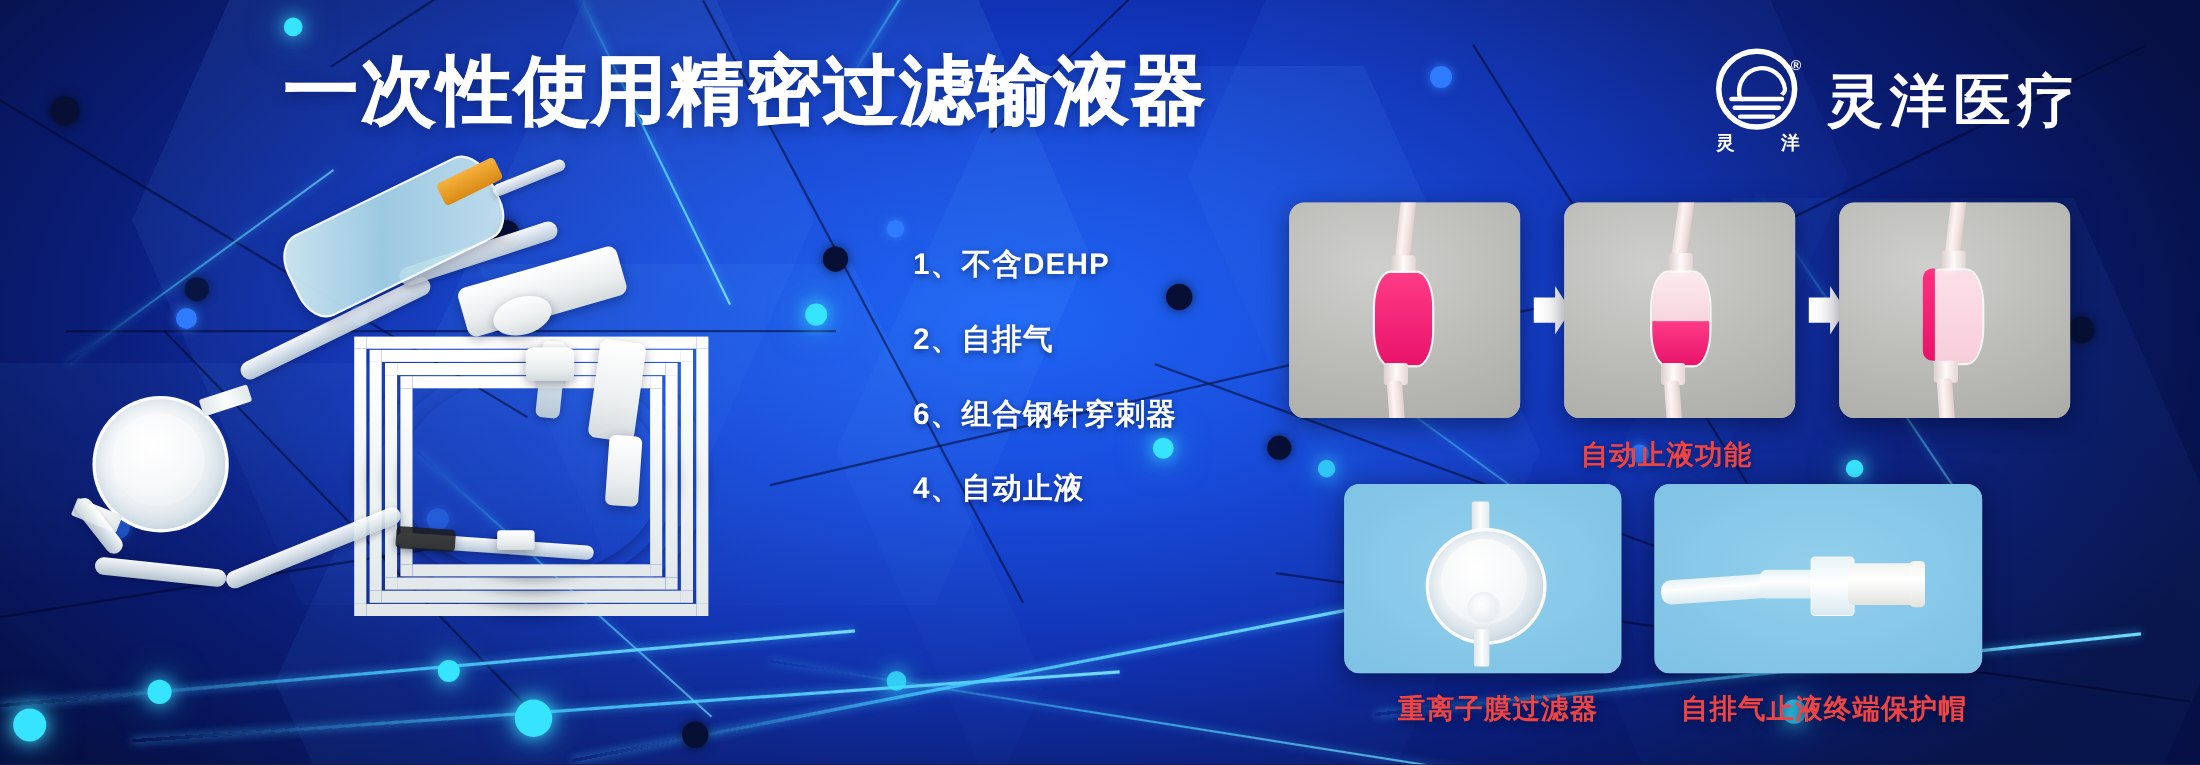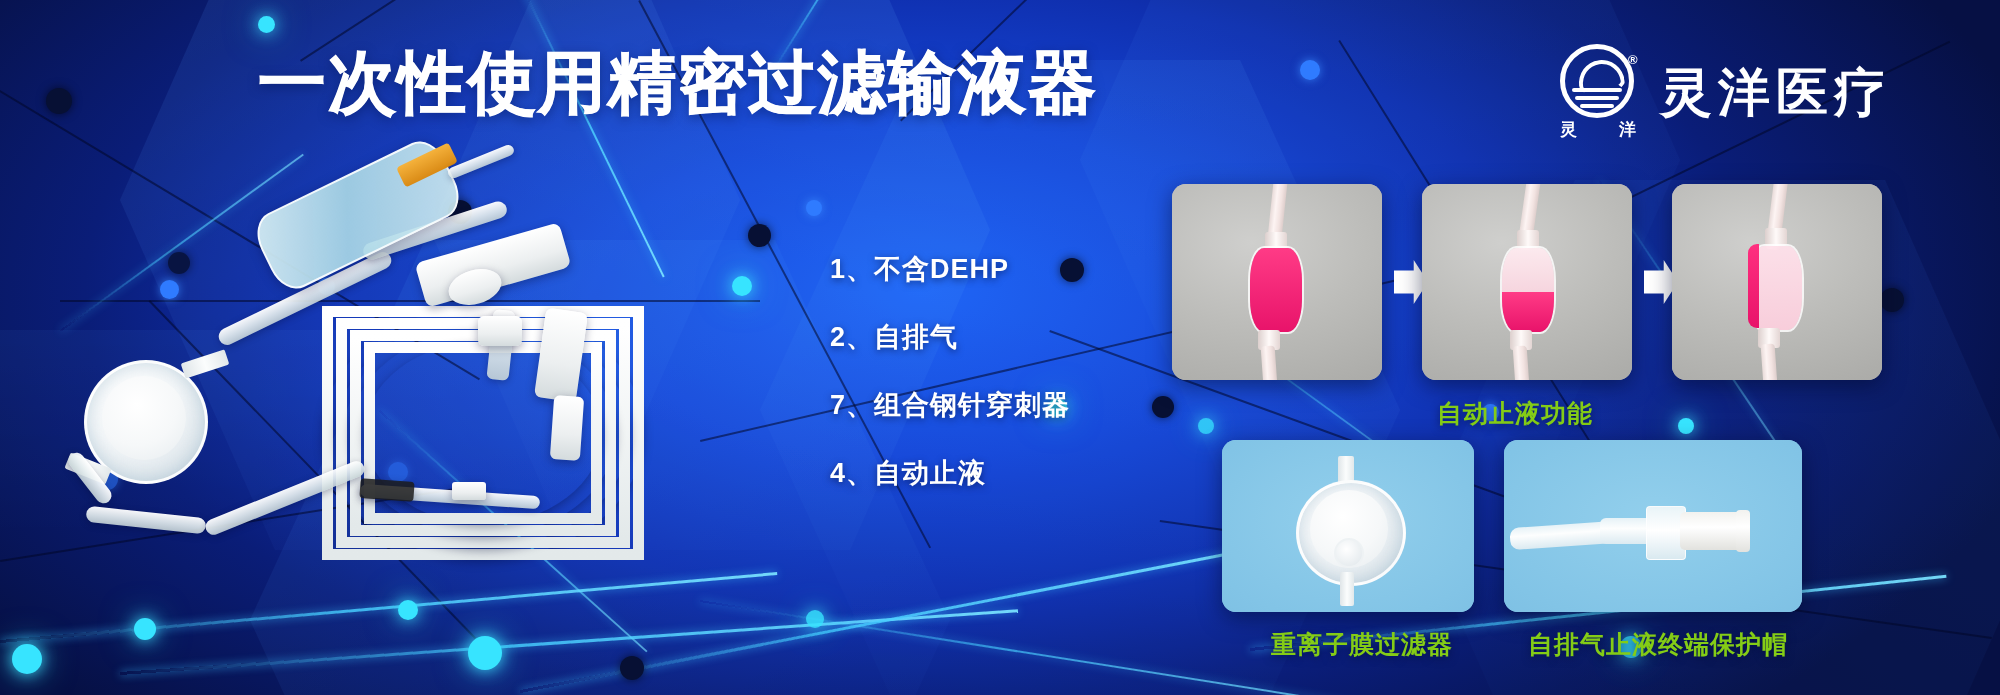--- a/index.html
+++ b/index.html
@@ -64,21 +64,21 @@
   }
   .emblem .reg{position:absolute;left:72px;top:8px;font-size:13px;color:#fff;font-weight:bold;}
   .emblem .subchars{
     position:absolute;left:0;top:74px;width:84px;display:flex;justify-content:space-between;
     font-size:17px;font-weight:bold;color:#fff;padding:0 4px;box-sizing:border-box;
   }
   .brand-cn{font-size:52px;font-weight:bold;color:#fff;letter-spacing:6px;line-height:1;}
   .brand-en{font-size:19px;color:#fff;letter-spacing:2.2px;margin-top:8px;white-space:nowrap;}
 
   
-  #features{position:absolute;left:830px;top:222px;margin-top:29px;}
+  #features{position:absolute;left:830px;top:222px;}
   .feat{
     font-size:27px;font-weight:bold;color:#ffffff;
     margin-bottom:32px;white-space:nowrap;letter-spacing:1px;
     text-shadow:0 2px 7px rgba(0,15,60,.6);
   }
   .feat:last-child{margin-bottom:0;}
 
   
   .card{position:absolute;border-radius:14px;overflow:hidden;box-shadow:0 6px 22px rgba(0,8,40,.5);}
   .card.gray{background:#b9b9b7;}
@@ -127,21 +127,21 @@
   .disc-port{position:absolute;border-radius:50%;background:radial-gradient(circle at 40% 35%,#fff,#dfe6ea);border:2px solid #eef2f4;}
   .stub{position:absolute;background:linear-gradient(90deg,#dfe5e8,#fbfdfd,#e2e8ea);border-radius:2px;}
 
   
   .luer-tube{position:absolute;background:linear-gradient(180deg,#e6f2f7,#fdfefe 40%,#dbeaf1);border-radius:9px;}
   .luer-body{position:absolute;background:linear-gradient(180deg,#e9f4f8,#ffffff 45%,#d9e9f0);border-radius:4px;border:1px solid rgba(255,255,255,.8);}
   .luer-cap{position:absolute;background:linear-gradient(180deg,#f2f2ef,#ffffff 40%,#e2e2de);border-radius:5px;}
 
   
   .caption{
-    position:absolute;font-size:25px;font-weight:bold;color:#84cc16;white-space:nowrap;
+    position:absolute;font-size:25px;font-weight:bold;color:#ef4444;white-space:nowrap;
     letter-spacing:1px;text-shadow:0 2px 8px rgba(0,12,55,.65);text-align:center;
   }
 
   
   #product{position:absolute;left:60px;top:160px;width:700px;height:400px;}
   .pvc{
     position:absolute;border:11px solid;
     border-image:linear-gradient(180deg,#ffffff,#e3e9ea) 1;
     border-color:#f0f4f5;border-radius:50%;
     box-shadow:0 3px 10px rgba(0,10,50,.35);
@@ -290,21 +290,21 @@
     <div class="roller" style="left:492px;top:236px;width:30px;height:64px;border-radius:6px;transform:rotate(4deg);"></div>
 
     <div class="pipe" style="left:300px;top:330px;width:180px;height:13px;transform:rotate(4deg);"></div>
     <div class="roller" style="left:300px;top:320px;width:54px;height:20px;border-radius:4px;transform:rotate(4deg);background:#1b1b1b;opacity:.85;"></div>
     <div class="roller" style="left:392px;top:322px;width:34px;height:18px;border-radius:3px;"></div>
   </div>
 
   <div id="features">
     <div class="feat">1、不含DEHP</div>
     <div class="feat">2、自排气</div>
-    <div class="feat">7、组合钢针穿刺器</div>
+    <div class="feat">6、组合钢针穿刺器</div>
     <div class="feat">4、自动止液</div>
   </div>
 
   <div class="card gray" style="left:1172px;top:184px;width:210px;height:196px;">
     <div class="graybg"></div>
     <div class="tube" style="left:98px;top:-4px;width:14px;height:70px;transform:rotate(6deg);"></div>
     <div class="collar" style="left:93px;top:48px;width:22px;height:18px;"></div>
     <div class="chamber" style="left:76px;top:62px;width:52px;height:84px;background:rgba(255,255,255,.25);">
       <div class="fluid" style="height:100%;"></div>
       <div class="clear" style="height:0%;"></div>

